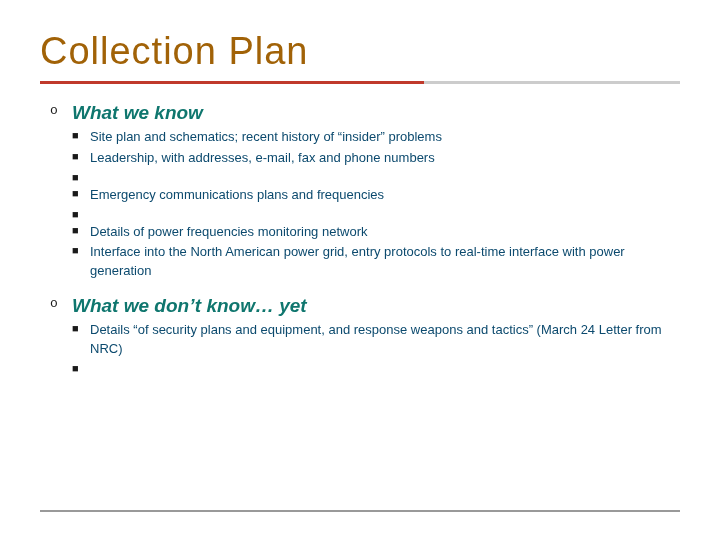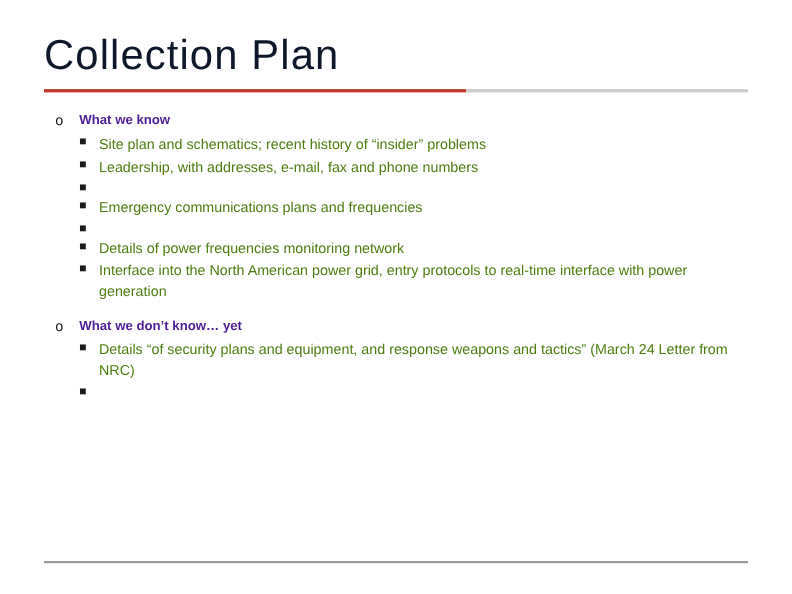--- a/index.html
+++ b/index.html
@@ -21,21 +21,21 @@
       height: 540px;
       background: #ffffff;
       padding: 30px 40px 30px 40px;
       position: relative;
     }
 
     .title {
       font-family: Arial, Helvetica, sans-serif;
       font-size: 38px;
       font-weight: normal;
-      color: #0f172a;
+      color: #a16207;
       margin-bottom: 8px;
       letter-spacing: 1px;
     }
 
     .title-underline {
       height: 3px;
       background: linear-gradient(to right, #c0392b 60%, #cccccc 60%);
       margin-bottom: 18px;
       width: 100%;
     }
@@ -57,23 +57,24 @@
     .bullet-outer {
       width: 22px;
       min-width: 22px;
       font-size: 13px;
       color: #1a1a1a;
       margin-top: 1px;
     }
 
     .section-title {
       font-family: Arial, Helvetica, sans-serif;
-      font-size: 12px;
+      font-size: 19px;
       font-weight: bold;
-      color: #4c1d95;
+      color: #0f766e;
+      font-style: italic;
     }
 
     .sub-list {
       margin-left: 22px;
       padding-left: 0;
     }
 
     .sub-item {
       display: flex;
       align-items: flex-start;
@@ -84,21 +85,21 @@
       width: 18px;
       min-width: 18px;
       font-size: 11px;
       color: #1a1a1a;
       margin-top: 2px;
     }
 
     .sub-text {
       font-family: Arial, Helvetica, sans-serif;
       font-size: 13px;
-      color: #4d7c0f;
+      color: #0c4a6e;
       line-height: 1.45;
     }
 
     .bottom-line {
       position: absolute;
       bottom: 28px;
       left: 40px;
       right: 40px;
       height: 2px;
       background: #999999;

